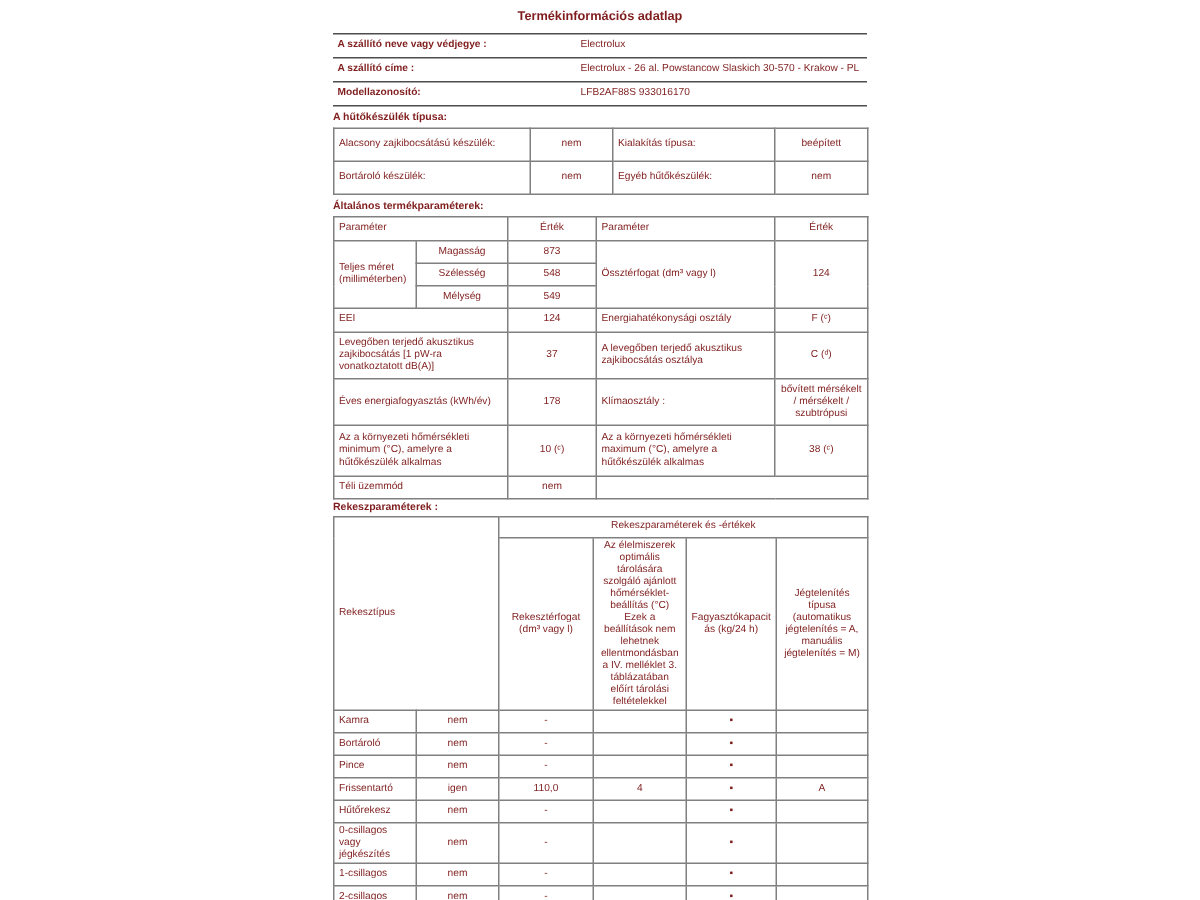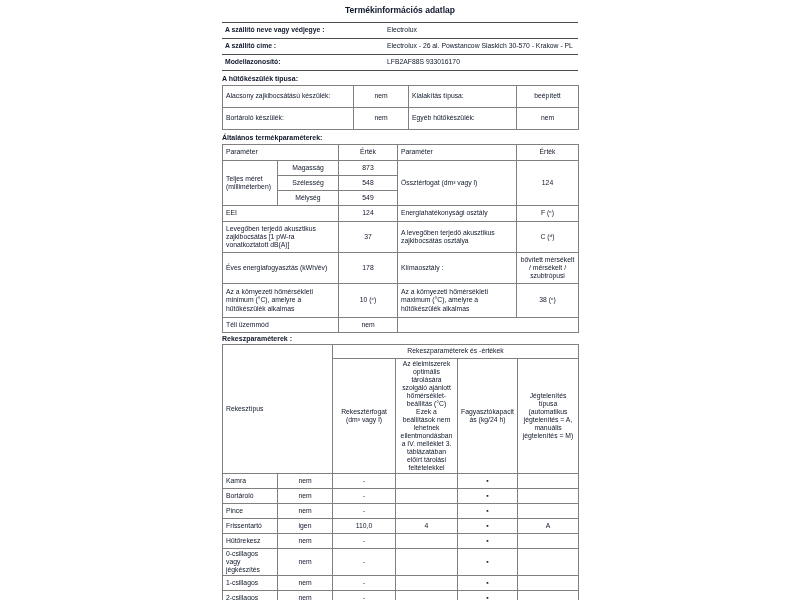--- a/index.html
+++ b/index.html
@@ -1,18 +1,18 @@
 <!DOCTYPE html>
 <html><head>
 <meta charset="utf-8">
 <style>
   html,body { margin:0; padding:0; background:#ffffff; }
   .page {
     position:relative; width:664px; height:600px; background:#ffffff;
-    font-family:"Liberation Sans","DejaVu Sans",sans-serif; color:#0f172a;
+    font-family:"Liberation Sans","DejaVu Sans",sans-serif; color:#7f1d1d;
     overflow:hidden;
   }
   .content { position:absolute; left:222px; top:0; width:356px; }
   .title {
     font-weight:bold; font-size:8.5px; line-height:10px;
     text-align:center; padding-top:5px; margin-bottom:7px;
   }
   .h {
     font-weight:bold; font-size:7px; line-height:8px; margin:4px 0 2px 0;
   }

